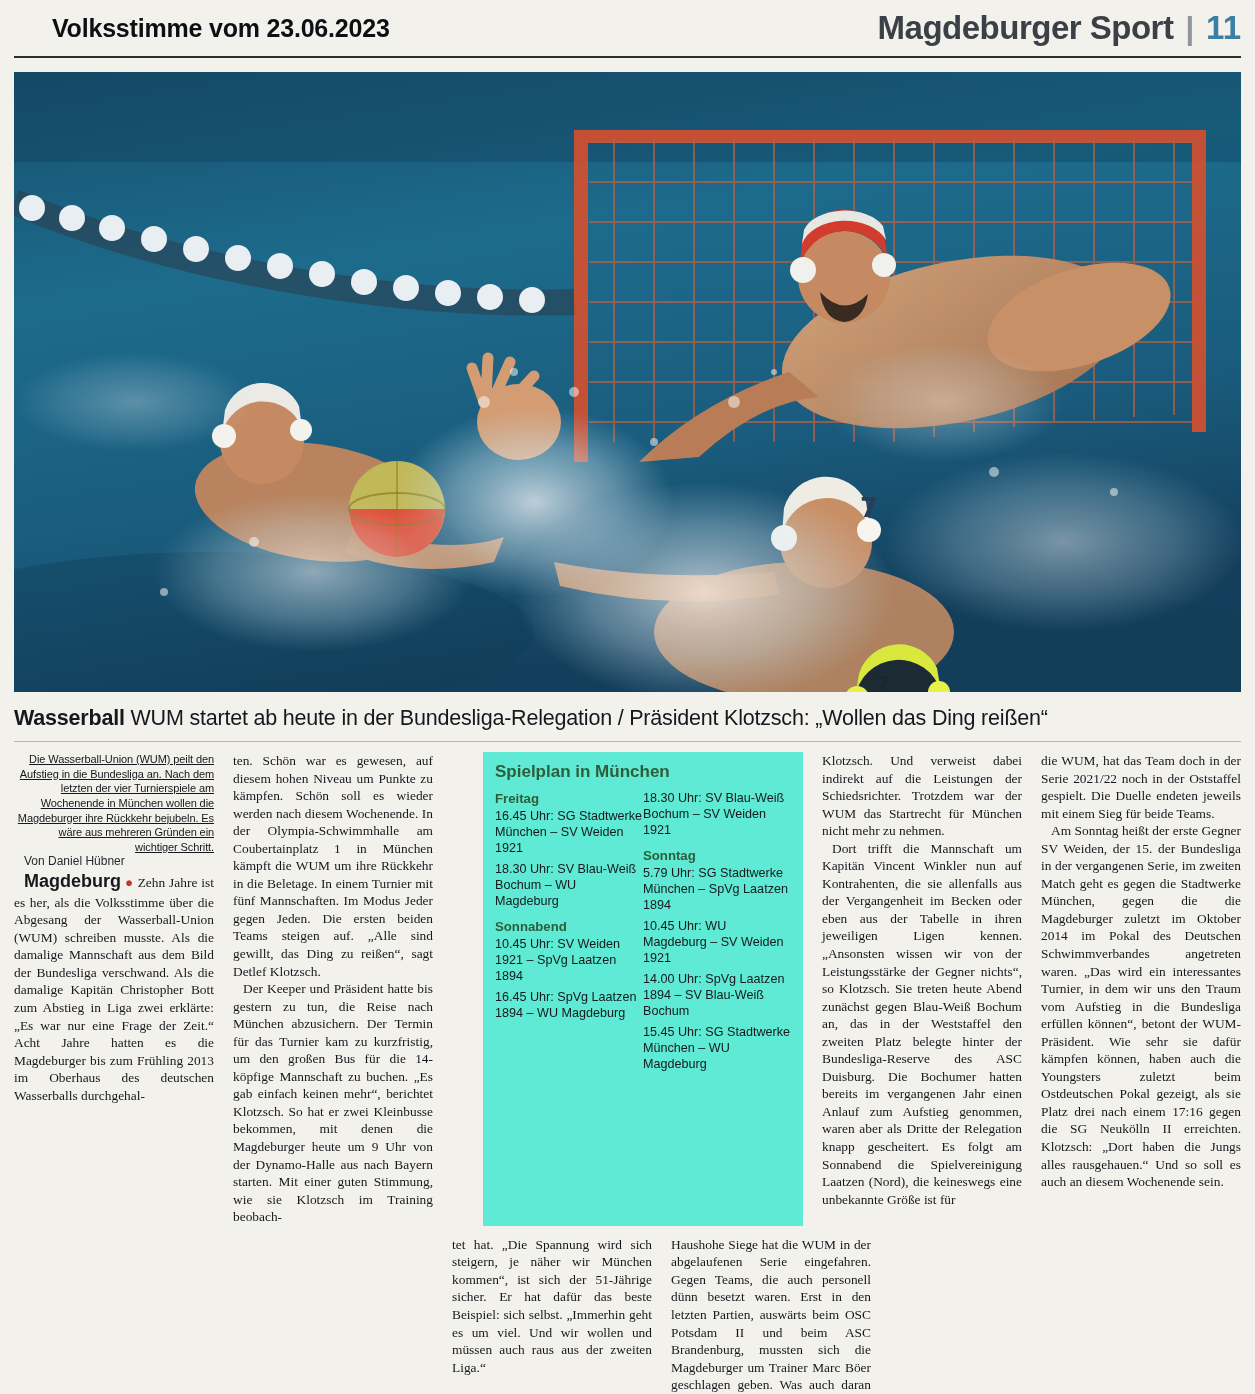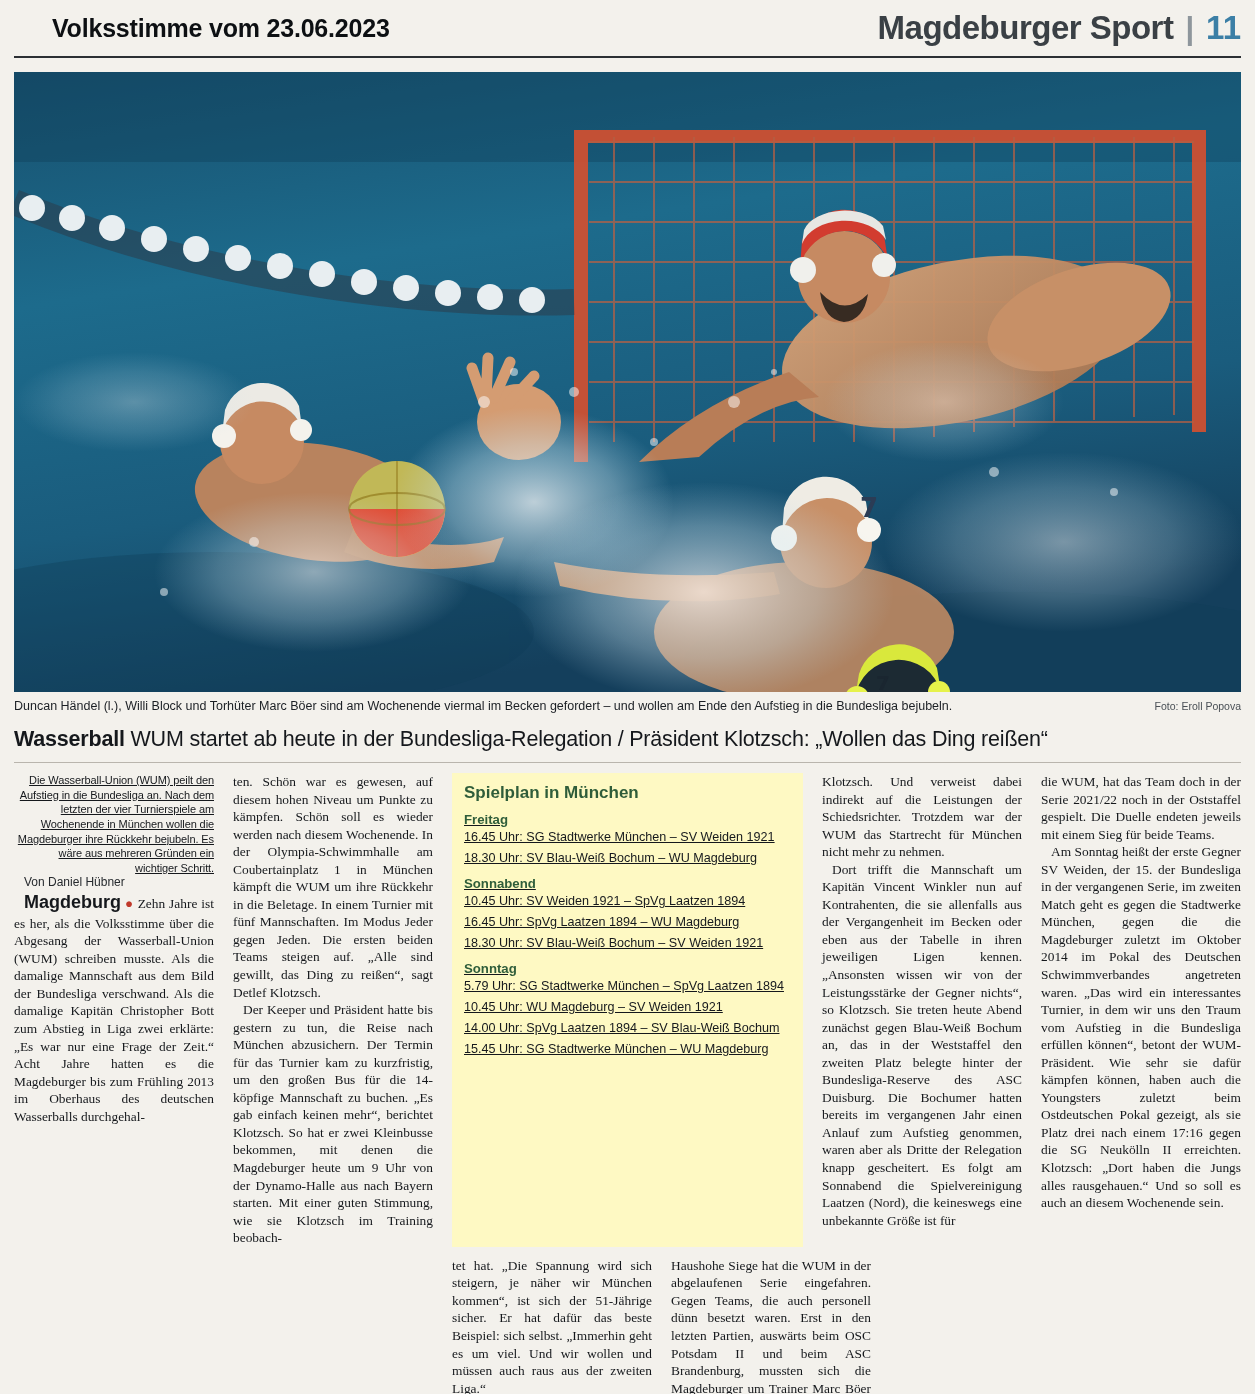--- a/index.html
+++ b/index.html
@@ -92,30 +92,31 @@
   .dateline{font-weight:bold;font-family:"Liberation Sans",sans-serif;font-size:18px;}
   .dot{color:#c0392b;}
   .lead{
     font-family:"Liberation Sans", sans-serif;
     font-size:11px;line-height:1.33;letter-spacing:-0.1px;
     margin:0 0 12px 0;text-align:right;text-decoration:underline;
   }
 
   
   .schedule{
-    background:#fef9c3;
+    background:#5eead4;
     padding:10px 12px 0 12px;
     box-sizing:border-box;
+    margin-left:31px;
   }
   .schedule h3{
     margin:0 0 9px 0;
     font-family:"Liberation Sans", sans-serif;
     font-size:17px;color:#2f5d3a;font-weight:bold;
   }
-  .sched-cols{display:grid;grid-template-columns:1fr;text-decoration:underline;}
+  .sched-cols{display:grid;grid-template-columns:1fr 1fr;}
   .day{
     font-family:"Liberation Sans", sans-serif;
     font-weight:bold;font-size:13.2px;color:#2f5d3a;margin:0 0 3px 0;
   }
   .day.spaced{margin-top:9px;}
   .match{
     font-family:"Liberation Sans", sans-serif;
     font-size:12.6px;line-height:1.27;margin:0 0 5px 0;color:#16191d;
   }
 
@@ -286,24 +287,20 @@
             <circle cx="640" cy="370" r="4"></circle>
           <circle cx="720" cy="330" r="6"></circle>
             <circle cx="760" cy="300" r="3"></circle>
           <circle cx="980" cy="400" r="5"></circle>
             <circle cx="1100" cy="420" r="4"></circle>
           <circle cx="240" cy="470" r="5"></circle>
             <circle cx="150" cy="520" r="4"></circle>
         </g>
       </svg>
     </div>
-    <div class="caption-row">
-      <div class="caption">Duncan Händel (l.), Willi Block und Torhüter Marc Böer sind am Wochenende viermal im Becken gefordert – und wollen am Ende den Aufstieg in die Bundesliga bejubeln.</div>
-      <div class="credit">Foto: Eroll Popova</div>
-    </div>
   </div>
 
   <div class="subhead">
     <b>Wasserball</b>
     <span>WUM startet ab heute in der Bundesliga-Relegation / Präsident Klotzsch: „Wollen das Ding reißen“</span>
   </div>
   <div class="subhead-rule"></div>
 
   <div class="cols">
     <div class="col">

